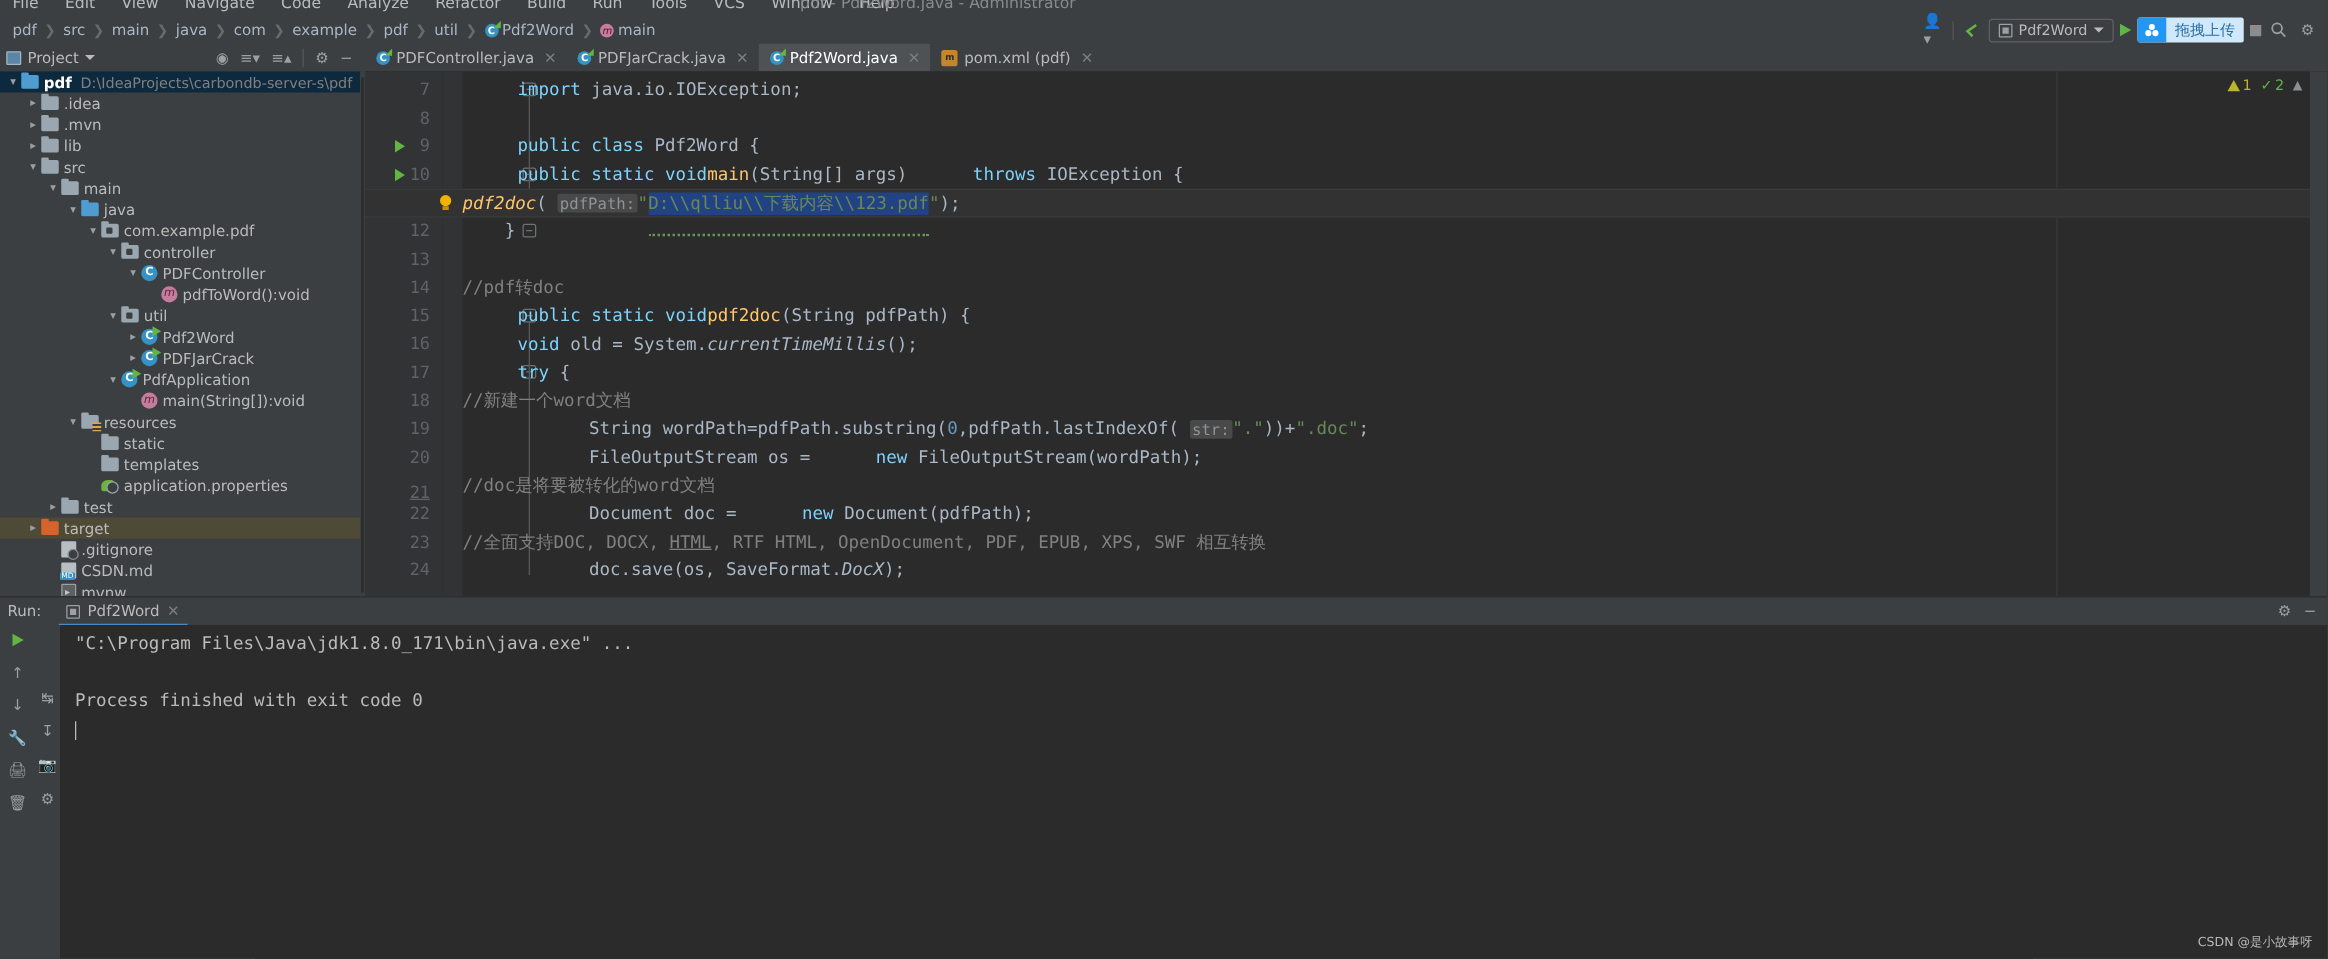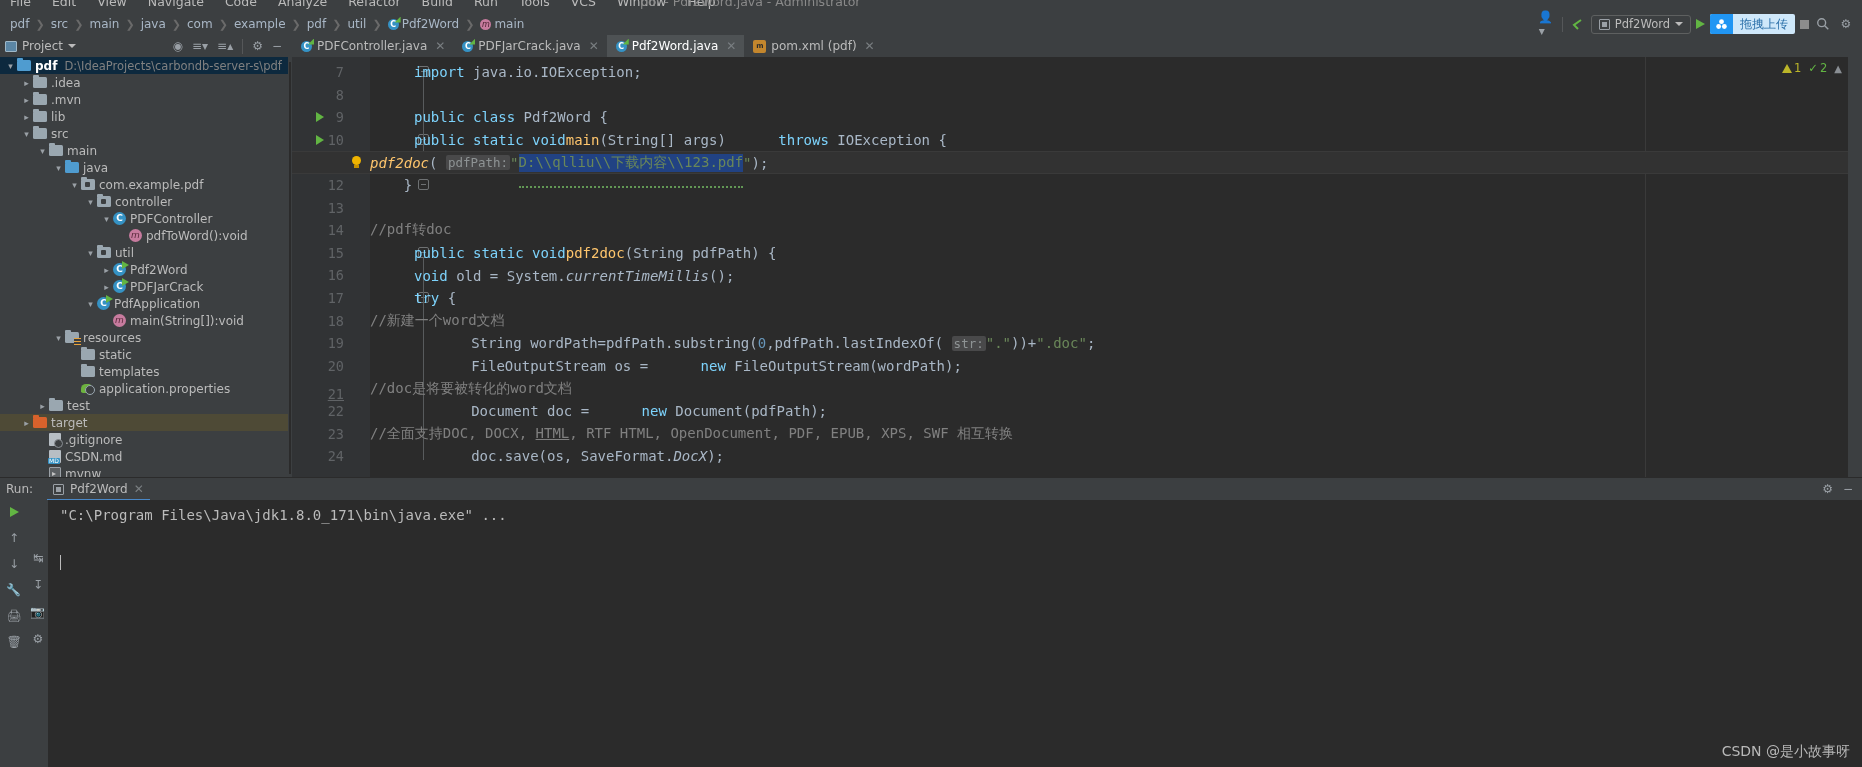--- a/index.html
+++ b/index.html
@@ -381,21 +381,21 @@
   }
   .cline {
     font-size: 14px; color: #bbbbbb; white-space: pre; line-height: 23px;
   }
   .cline.cmd { color: #bbbbbb; }
   .caret-blink {
     display: inline-block; width: 1px; height: 15px; background: #bbbbbb;
     vertical-align: middle;
   }
   .watermark {
-    position: absolute; right: 12px; bottom: 6px; font-size: 14px;
+    position: absolute; right: 12px; bottom: 6px; font-size: 10px;
     color: #b9b9b9; font-family: "DejaVu Sans", sans-serif;
   }
 </style>
 </head>
 <body>
 
 <div class="app">
 
   <div class="menubar">
     <div class="menubar-inner" id="menu-root">
@@ -759,16 +759,17 @@
   <div class="runside2">
     <div class="rs-ic">↹</div>
     <div class="rs-ic">↧</div>
     <div class="rs-ic">📷</div>
     <div class="rs-ic">⚙</div>
   </div>
 
   <div class="console" id="console-root">
       <div class="cline cmd">"C:\Program Files\Java\jdk1.8.0_171\bin\java.exe" ...</div>
       <div class="cline">&nbsp;</div>
+      <div class="cline">Process finished with exit code 0</div>
       <div class="cline"><span class="caret-blink"></span></div>
     </div>
   <div class="watermark">CSDN @是小故事呀</div>
 </div>
 
 </body></html>

